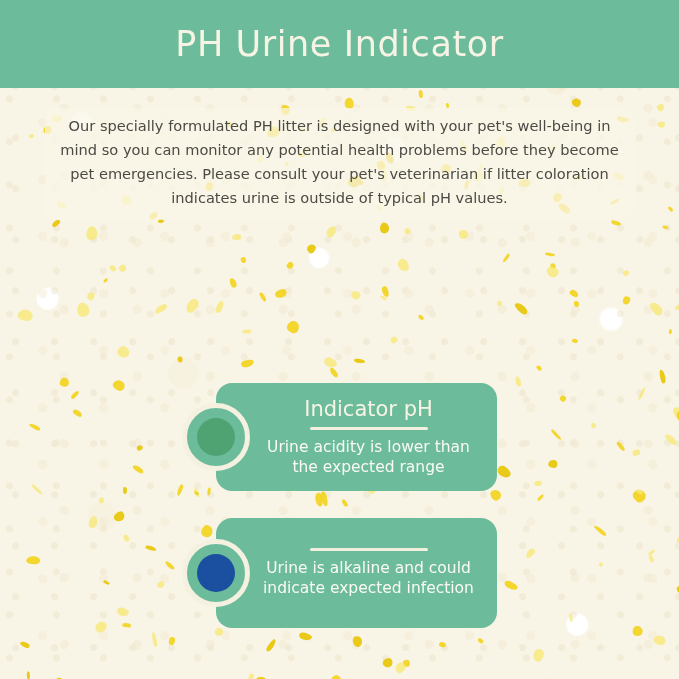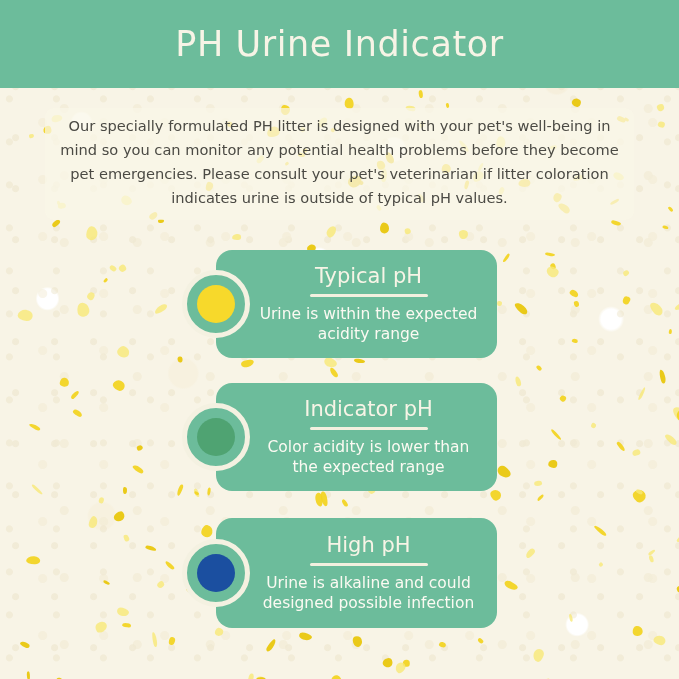--- a/index.html
+++ b/index.html
@@ -409,47 +409,36 @@
   <div class="header-bar">
     <div class="header-title">PH Urine Indicator</div>
   </div>
 
   <div class="intro-box">
     <p class="intro-text">Our specially formulated PH litter is designed with your pet's well-being in mind so you can monitor any potential health problems before they become pet emergencies. Please consult your pet's veterinarian if litter coloration indicates urine is outside of typical pH values.</p>
   </div>
 
   <div class="card-list">
 
-    <div class="card-row r0">
-      <div class="card-panel">
-        <div class="card-title">Typical pH</div>
-        <div class="title-rule"></div>
-        <div class="card-desc">Urine is within the expected acidity range</div>
-      </div>
-      <div class="badge">
-        <div class="badge-dot" id="dot0" style="background: rgb(247, 217, 43);"></div>
-      </div>
-    </div>
 
     <div class="card-row r1">
       <div class="card-panel">
         <div class="card-title">Indicator pH</div>
         <div class="title-rule"></div>
-        <div class="card-desc">Color acidity is lower than the expected range</div>
+        <div class="card-desc">Urine acidity is lower than the expected range</div>
       </div>
       <div class="badge">
         <div class="badge-dot" id="dot1" style="background: rgb(79, 163, 114);"></div>
       </div>
     </div>
 
     <div class="card-row r2">
       <div class="card-panel">
-        <div class="card-title">High pH</div>
         <div class="title-rule"></div>
-        <div class="card-desc">Urine is alkaline and could designed possible infection</div>
+        <div class="card-desc">Urine is alkaline and could indicate expected infection</div>
       </div>
       <div class="badge">
         <div class="badge-dot" id="dot2" style="background: rgb(27, 79, 160);"></div>
       </div>
     </div>
 
   </div>
 </div>
 
 </body></html>

